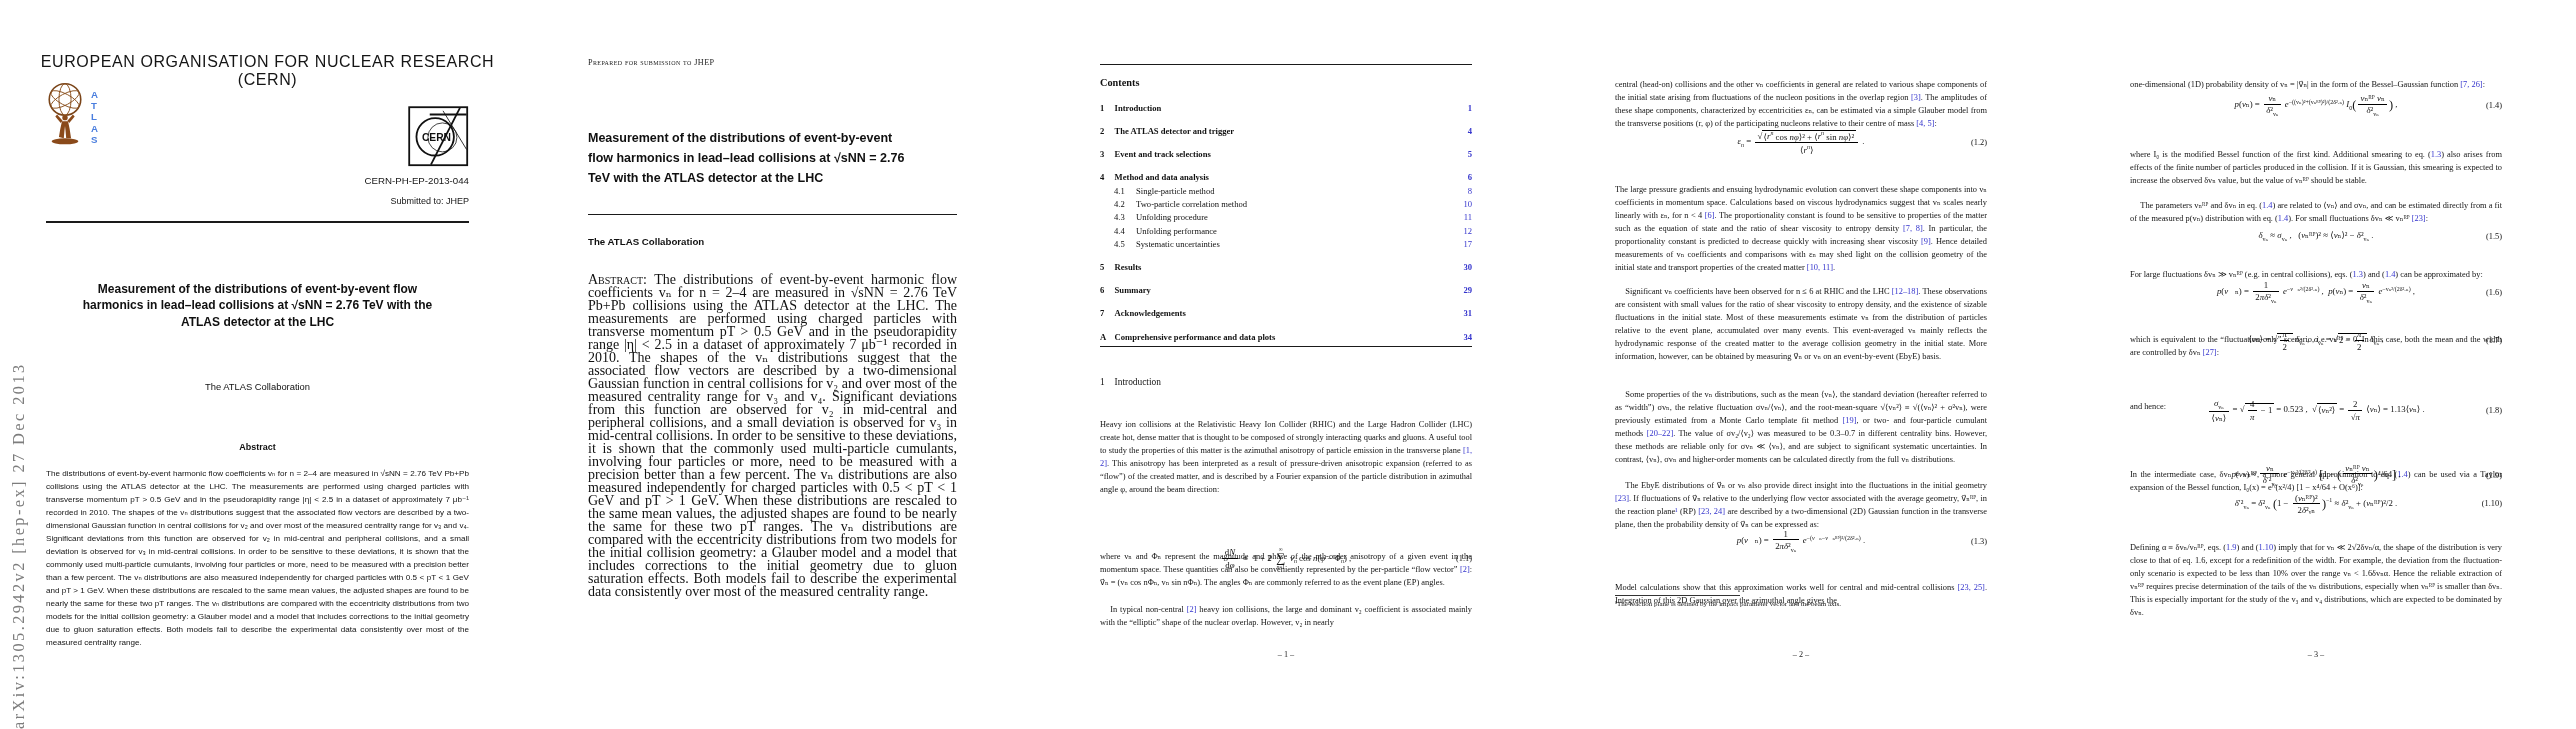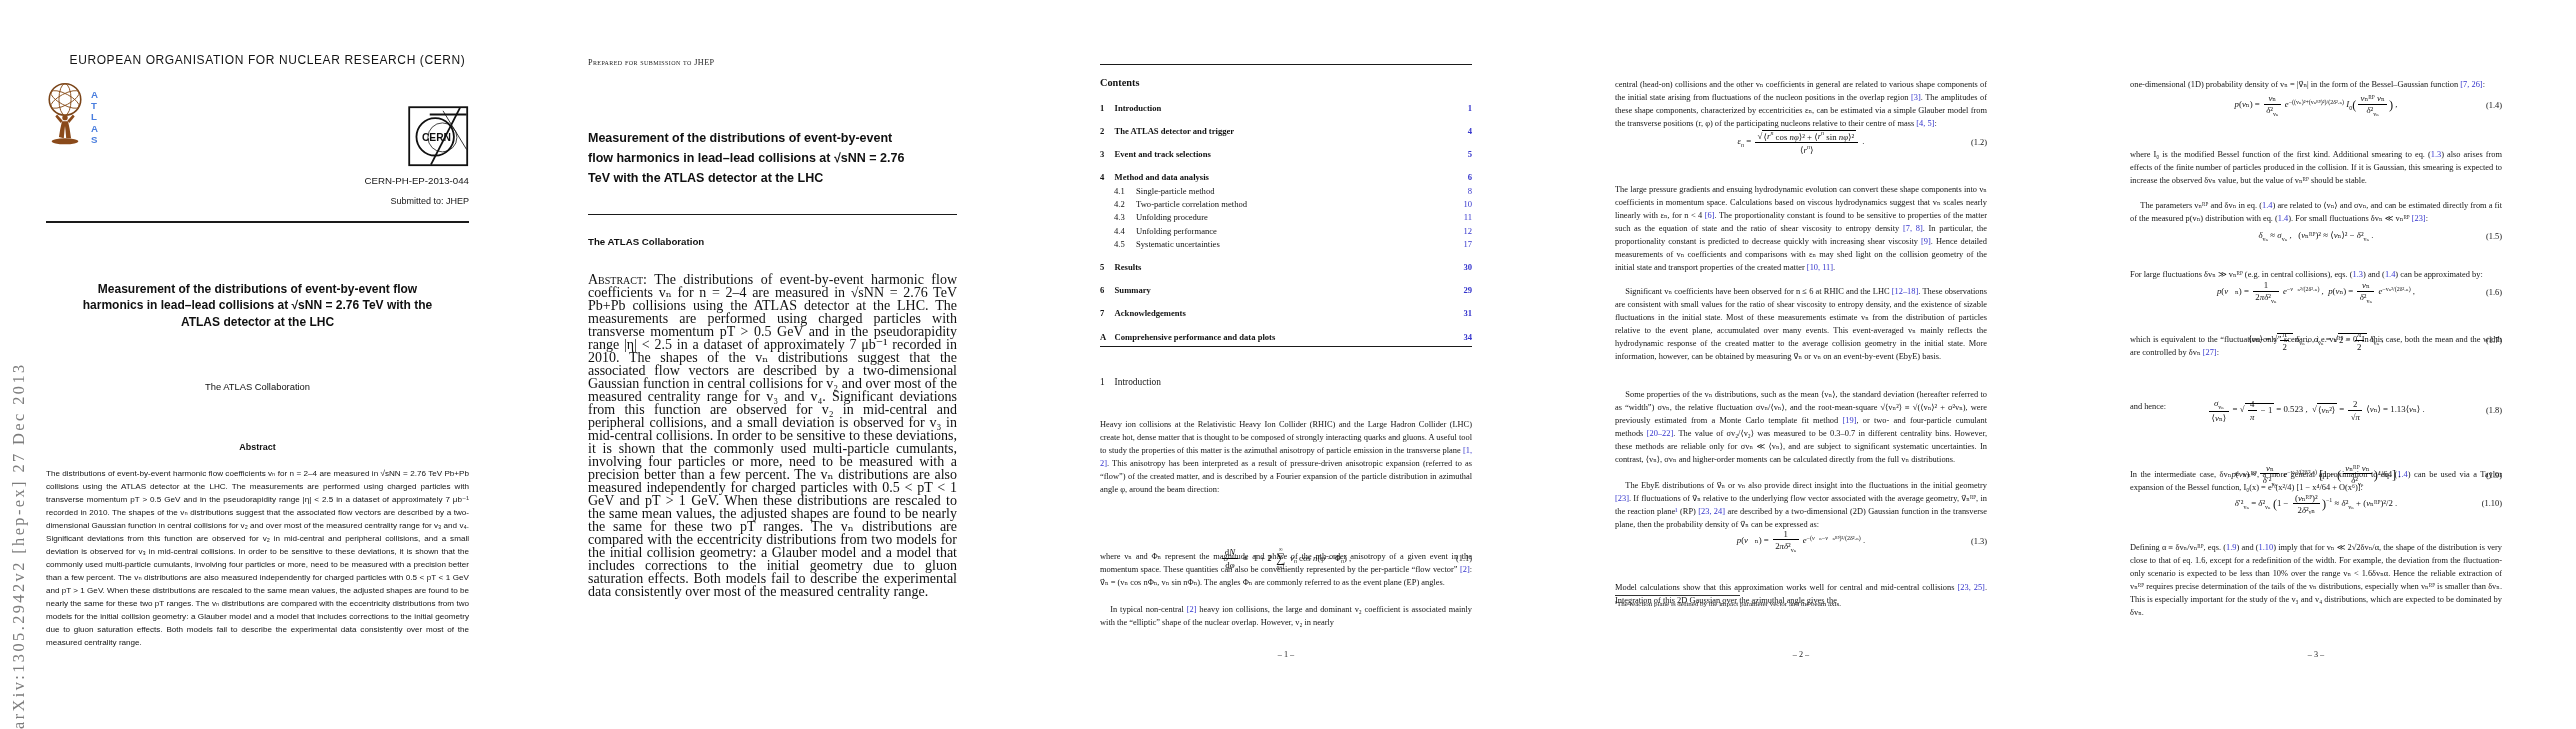--- a/index.html
+++ b/index.html
@@ -2,21 +2,21 @@
 <html style="--link-blue: #3333cc; --arxiv-gray: #7d7d7d; --atlas-blue: #4a7ede; --globe-brown: #7a4418;font-size:9.7px"><head>
 <meta charset="utf-8">
 <style>
   html,body{margin:0;padding:0;background:#ffffff;width:2576px;height:729px;overflow:hidden;}
   .strip{display:flex;width:2576px;height:729px;}
   .page{position:relative;flex:0 0 515px;width:515px;height:729px;background:#fff;
         font-family:"Liberation Serif","DejaVu Serif","DejaVu Sans",serif;color:#111;}
   .abs{position:absolute;}
   
   .p1{font-family:"Liberation Sans","DejaVu Sans",sans-serif;}
-  .p1-org{left:0;right:0;top:53px;text-align:center;font-size:12px;letter-spacing:0.6px;color:#151515;padding-left:20px;}
+  .p1-org{left:0;right:0;top:53px;text-align:center;font-size:16px;letter-spacing:0.6px;color:#151515;padding-left:20px;}
   .atlas-logo{left:45px;top:81px;display:flex;align-items:stretch;}
   .atlas-letters{margin-left:6px;display:flex;flex-direction:column;justify-content:space-between;
                  padding:8.5px 0 2.4px 0;font-weight:bold;font-size:9.7px;color:var(--atlas-blue,#4a7ede);line-height:1;}
   .cern-logo{left:408px;top:106px;}
   .p1-repno{right:46px;top:175px;text-align:right;font-size:9.7px;color:#161616;}
   .p1-sub{right:46px;top:196px;text-align:right;font-size:9px;color:#161616;}
   .rule{background:#1a1a1a;height:1.5px;}
   .p1-rule{left:46px;width:423px;top:221px;}
   .p1-title{left:46px;width:423px;top:281px;text-align:center;font-weight:bold;font-size:12px;line-height:16.4px;color:#101010;}
   .p1-collab{left:0;right:0;top:381px;text-align:center;font-size:9.4px;}

